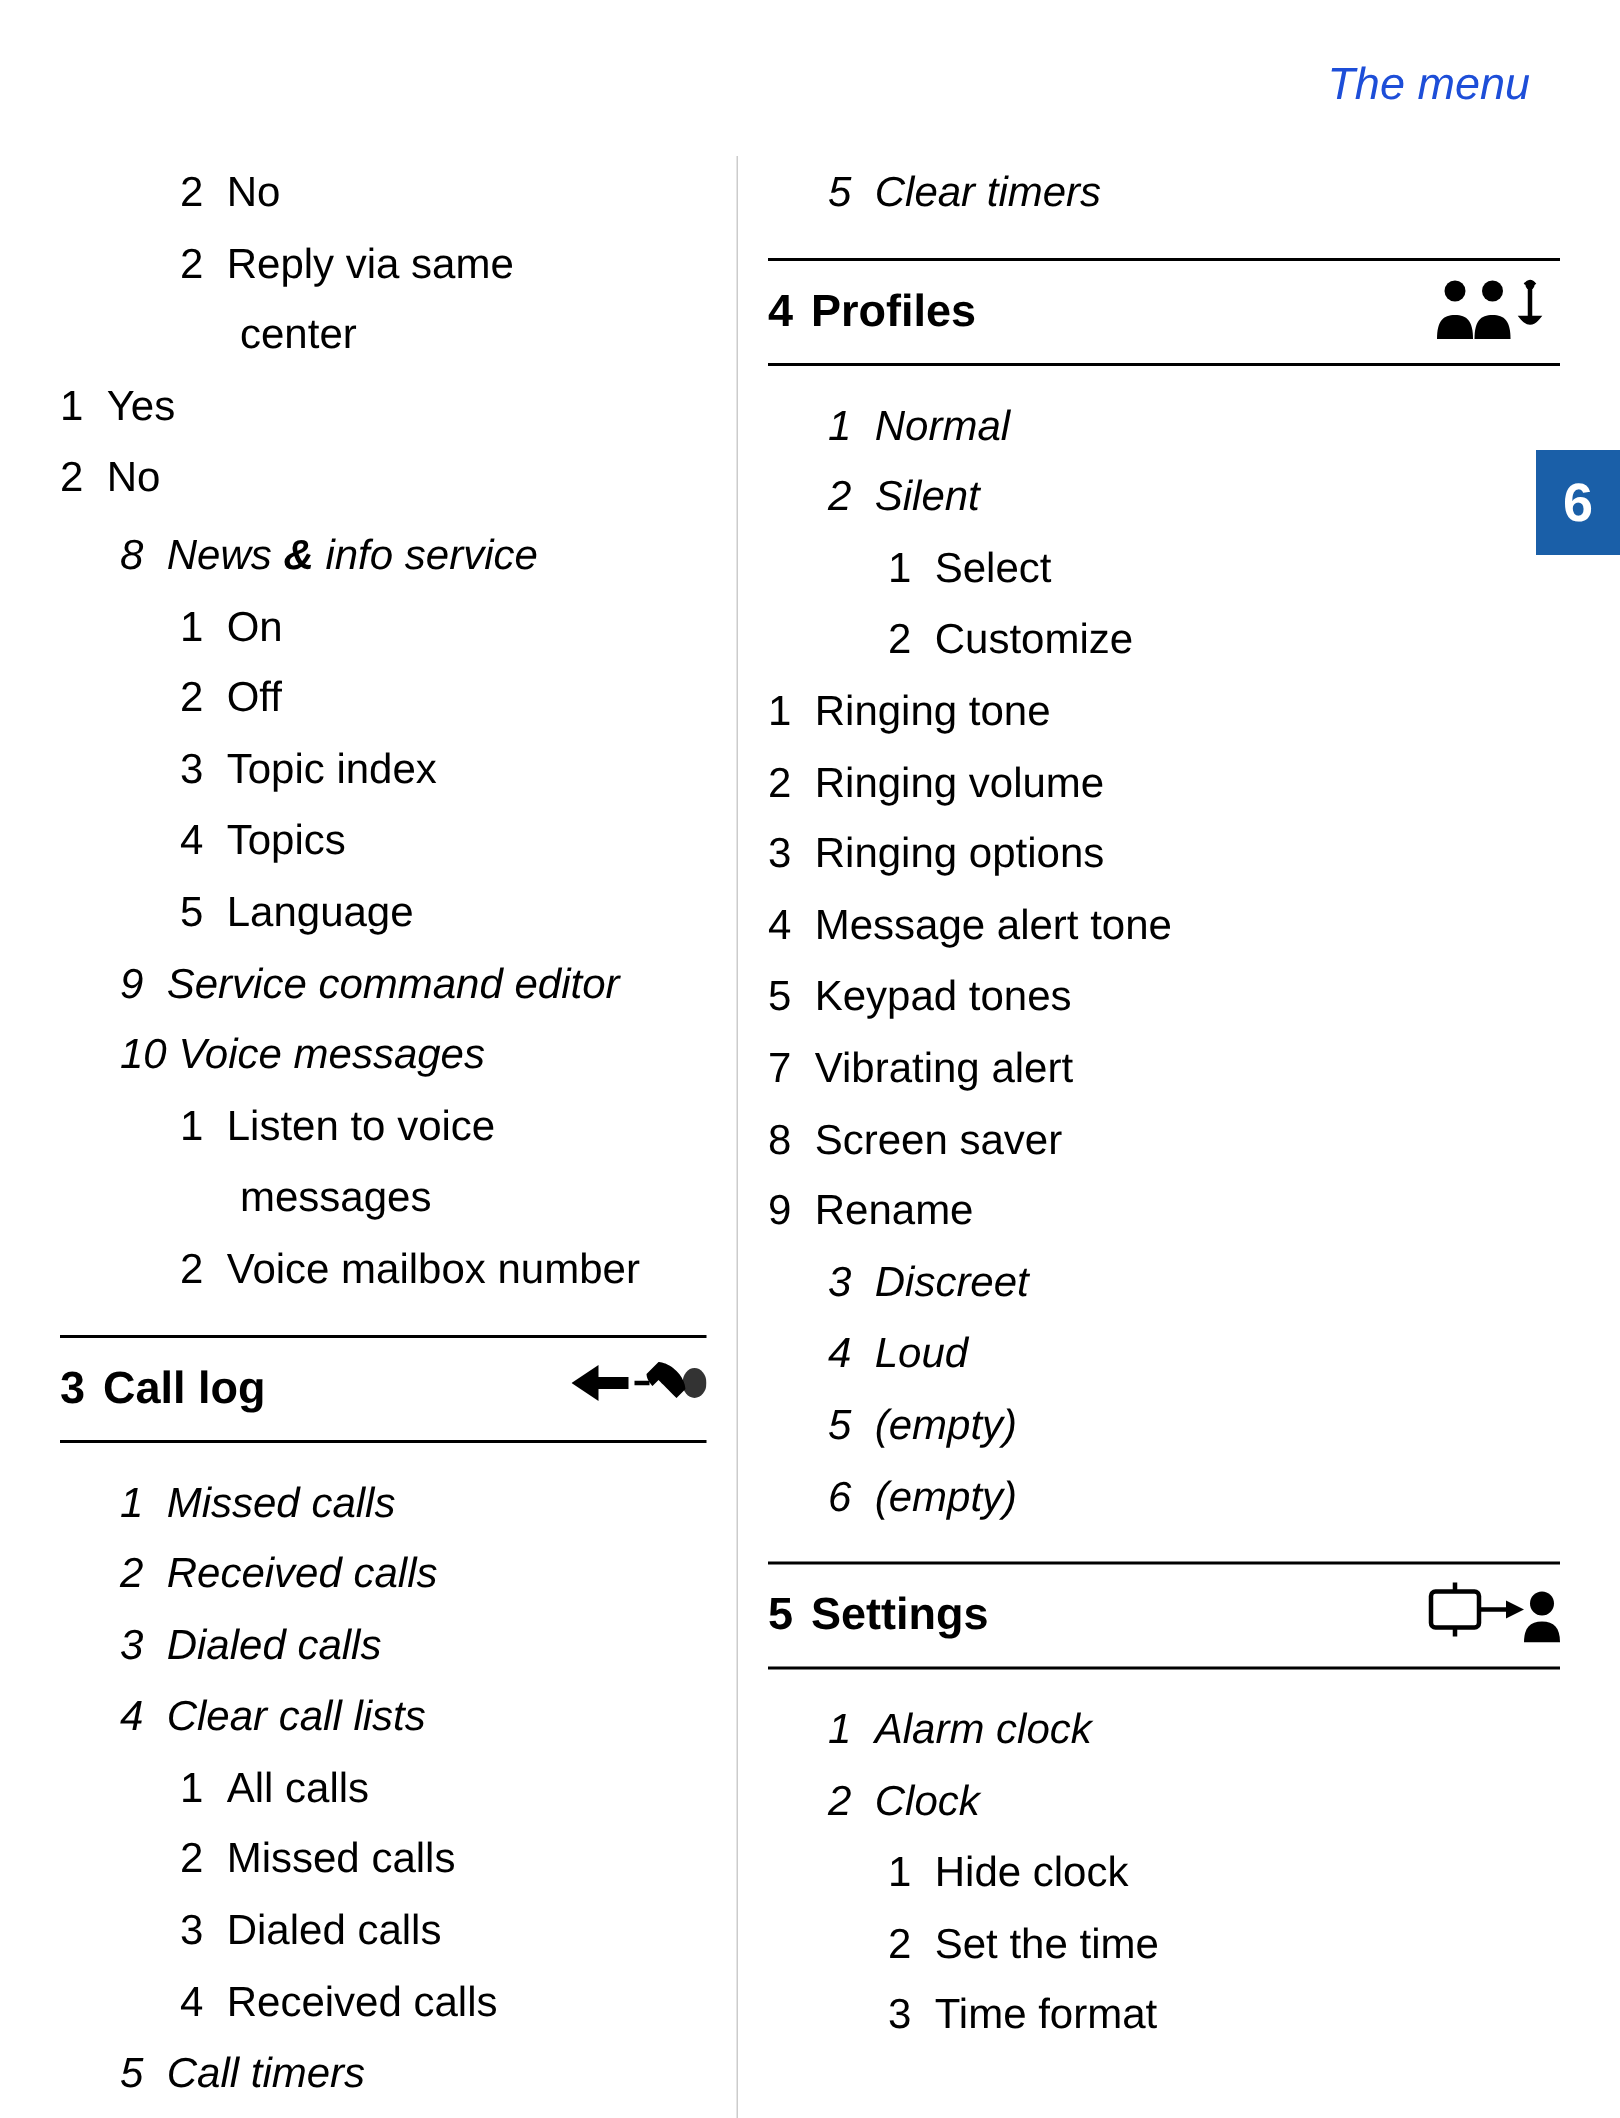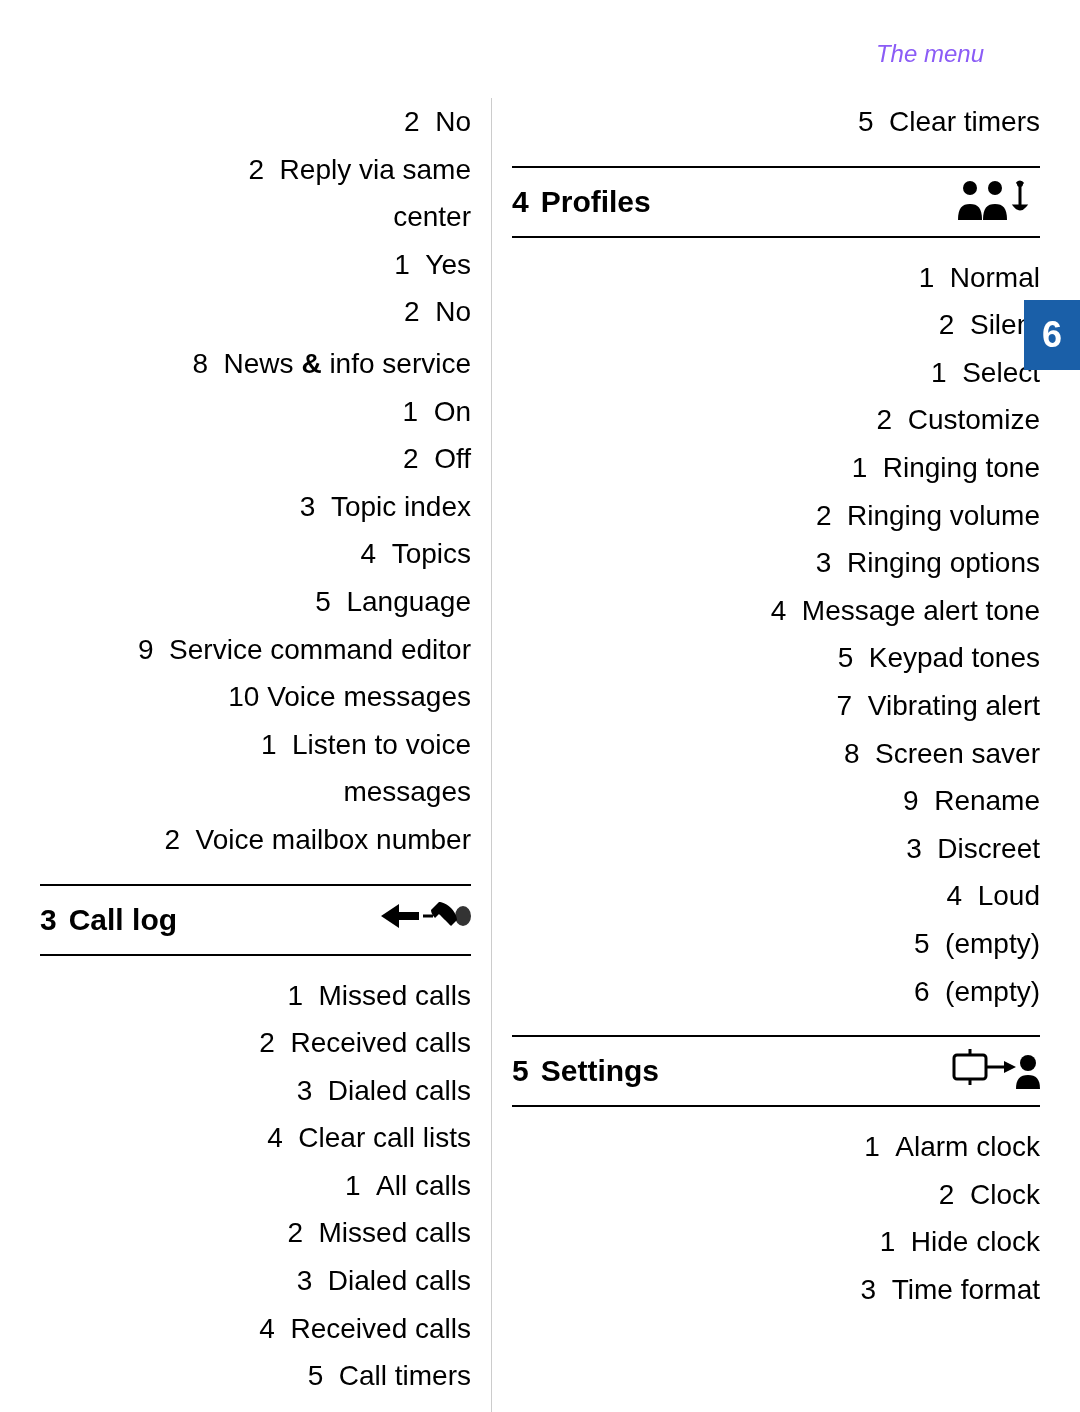--- a/index.html
+++ b/index.html
@@ -13,24 +13,24 @@
       min-height: 1412px;
       background: #ffffff;
       font-family: 'Arial', 'Helvetica', sans-serif;
       font-size: 28px;
       color: #000000;
       position: relative;
     }
 
     .page-header {
       text-align: right;
-      padding: 40px 96px 20px 0;
+      padding: 40px 60px 20px 0;
       font-style: italic;
-      color: #8b5cf6;
-      font-size: 24px;
+      color: #1d4ed8;
+      font-size: 30px;
     }
 
     .content-wrapper {
       display: flex;
       padding: 10px 40px 40px 40px;
       gap: 0;
     }
 
     .left-column {
       width: 460px;
@@ -38,25 +38,25 @@
     }
 
     .right-column {
       width: 560px;
       padding-left: 20px;
       border-left: 1px solid #ccc;
     }
 
     .menu-item {
       line-height: 1.7;
-      text-align: right;
     }
 
     .level-1 {
       margin-left: 40px;
+      font-style: italic;
     }
 
     .level-2 {
       margin-left: 80px;
     }
 
     .level-3 {
     }
 
     .section-header {
@@ -217,16 +217,17 @@
 
           <circle cx="78" cy="18" r="8" fill="#000"></circle>
           <path d="M66,44 C66,34 70,30 78,30 C86,30 90,34 90,44" fill="#000"></path>
         </svg>
       </span>
     </div>
 
     <div class="menu-item level-1">1&nbsp;&nbsp;Alarm clock</div>
     <div class="menu-item level-1">2&nbsp;&nbsp;Clock</div>
     <div class="menu-item level-2">1&nbsp;&nbsp;Hide clock</div>
+    <div class="menu-item level-2">2&nbsp;&nbsp;Set the time</div>
     <div class="menu-item level-2">3&nbsp;&nbsp;Time format</div>
 
   </div>
 </div>
 
 </body></html>

